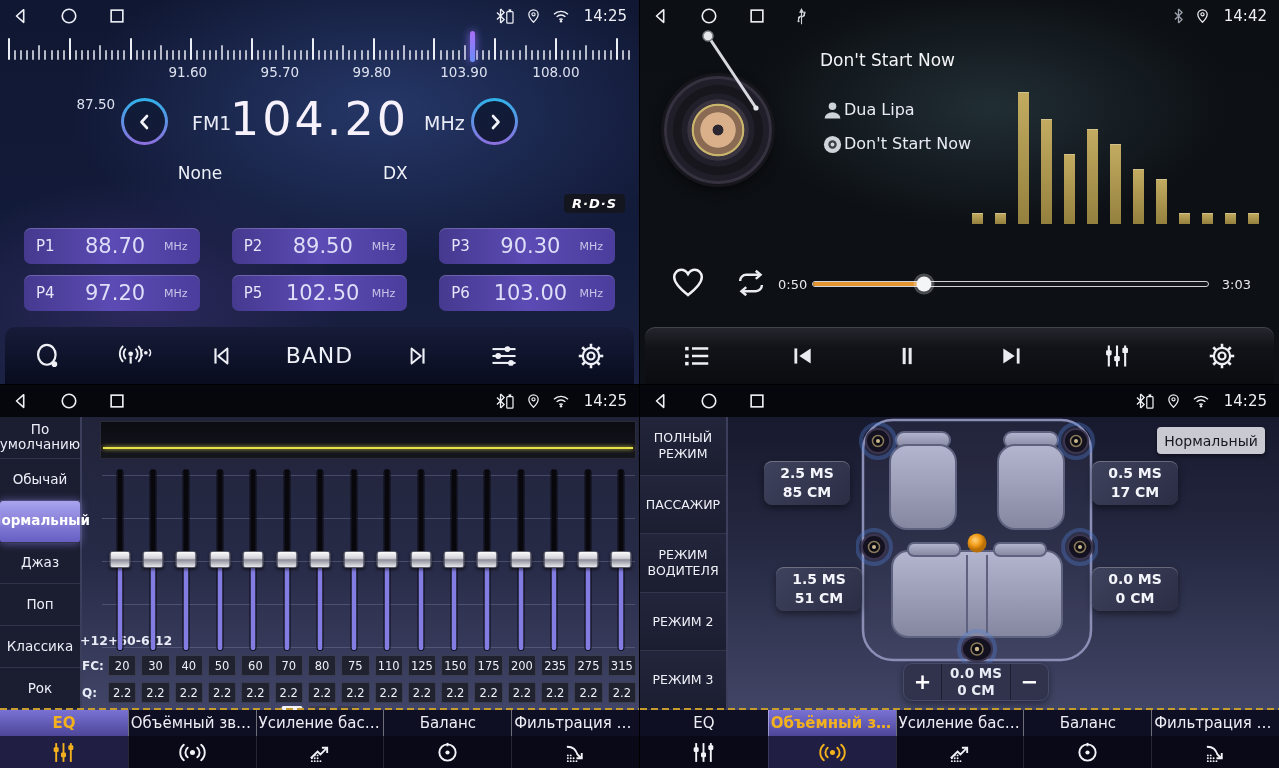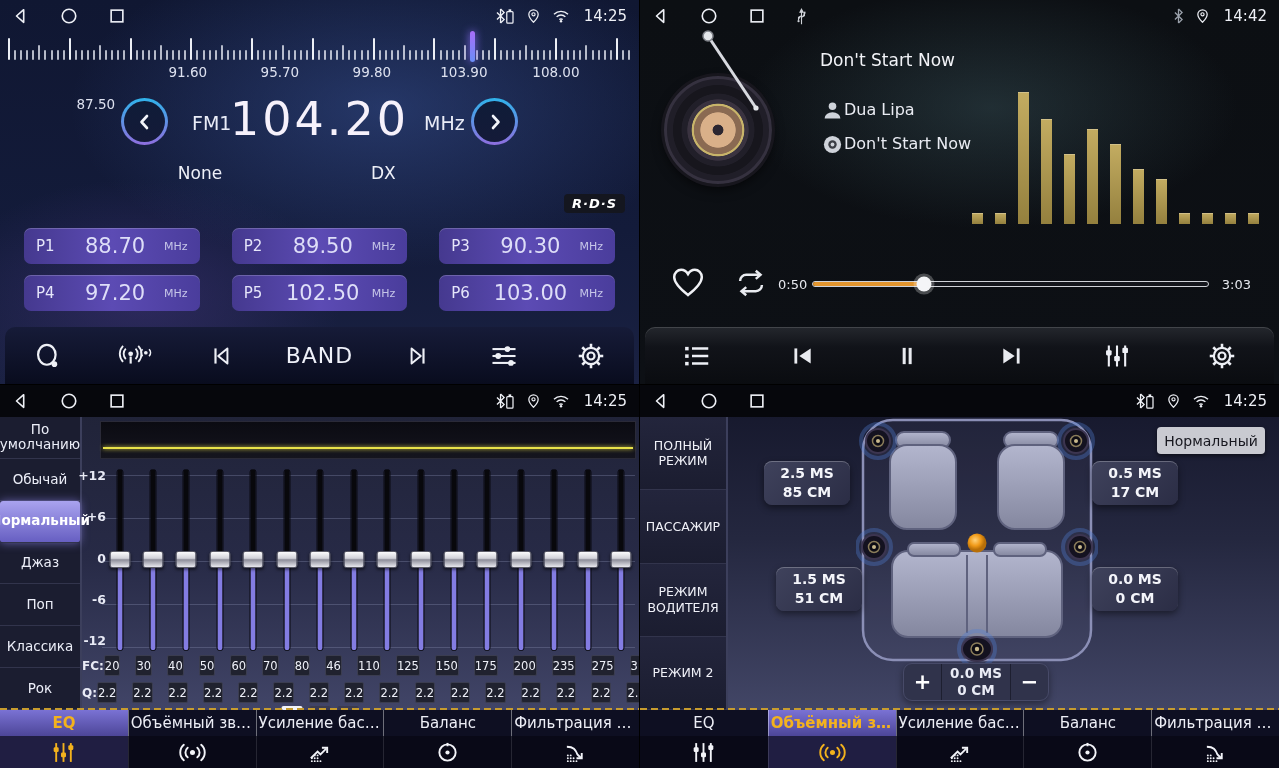--- a/index.html
+++ b/index.html
@@ -88,32 +88,32 @@
   .tab.active .tab-icon{background:#201e42;color:#f3b21d}
   
   .eq-sidebar{position:absolute;left:0;top:32px;bottom:58px;width:82px;background:#1b1d30;border-right:2px solid #3c3f5c;display:flex;flex-direction:column}
   .eq-side-item{flex:1;display:flex;align-items:center;justify-content:center;text-align:center;
     font-size:13.5px;line-height:1.15;color:#eceef8;border-bottom:1px solid #32344c;padding:2px 3px;cursor:pointer}
   .eq-side-item.sel{background:linear-gradient(180deg,#a9a3ef,#675fc2);border-radius:3px;
     box-shadow:0 0 10px rgba(140,130,230,.65);font-weight:bold;color:#fff}
   .curve-strip{position:absolute;left:100px;right:3px;top:36px;height:38px;
     background:linear-gradient(180deg,#0b0b12,#15151e);border:1px solid #2a2a38}
   .curve-line{position:absolute;left:2px;right:2px;top:25px;height:2px;background:#e8e24a;box-shadow:0 0 4px #e8e24a}
-  .db-labels{position:absolute;left:80px;top:83px;height:180px;width:26px;display:flex;flex-direction:column;
+  .db-labels{position:absolute;left:80px;top:83px;height:180px;width:26px;display:flex;flex-direction:row;
     justify-content:space-between;align-items:flex-end;font-size:12.5px;font-weight:bold;color:#e9ebf6}
   .eq-gridline{position:absolute;left:102px;right:4px;height:1px;background:rgba(135,140,175,.35)}
   .eq-sliders{position:absolute;left:106px;right:4px;top:84px;height:182px;display:flex;justify-content:space-between}
   .eq-col{position:relative;width:27px;cursor:pointer}
   .eq-track{position:absolute;left:50%;transform:translateX(-50%);top:0;bottom:0;width:7px;border-radius:3px;
     background:linear-gradient(180deg,#08080c 0 49%,#837ce2 49% 100%);border:1px solid #0a0a12}
   .eq-handle{position:absolute;left:50%;transform:translateX(-50%);top:calc(50% - 9px);width:21px;height:17px;border-radius:3px;
     background:linear-gradient(180deg,#fbfbfc,#d2d2d9 42%,#8d8d99 52%,#e9e9ef);border:1px solid #5c5c68;box-shadow:0 2px 3px rgba(0,0,0,.5)}
   .fcq-row{position:absolute;left:82px;right:3px;height:23px;display:flex;align-items:center}
   .fcq-label{width:26px;font-size:12px;font-weight:bold;color:#e9ebf6}
-  .fcq-cells{flex:1;display:flex;gap:15px}
+  .fcq-cells{flex:1;display:flex;gap:5px}
   .fcq-cell{flex:1;height:21px;background:#20222f;border:1px solid #3b3d50;border-radius:2px;
     display:flex;align-items:center;justify-content:center;font-size:11.5px;color:#eef0f8;cursor:pointer}
   .pager{position:absolute;left:50%;transform:translateX(-50%);top:321px;display:flex;gap:7px}
   .pg{width:21px;height:4px;border-radius:2px;background:#3b3b50}
   .pg.on{background:#f2f3f8}
   
   .stage-menu{position:absolute;left:0;top:32px;bottom:58px;width:88px;background:#1b1d30;border-right:2px solid #3c3f5c;display:flex;flex-direction:column}
   .stage-item{flex:1;display:flex;align-items:center;justify-content:center;text-align:center;
     font-size:12.5px;font-weight:normal;line-height:1.25;color:#f0f1f8;border-bottom:1px solid #32344c;
     padding:2px 4px;cursor:pointer;background:linear-gradient(180deg,#23253c,#1b1d30)}
@@ -299,21 +299,21 @@
       </div>
     <span class="band-txt" style="left:192px;top:112px">FM1</span>
     <span class="freq-big">104.20</span>
     <span class="band-txt" style="left:424px;top:112px">MHz</span>
     <div class="tune-btn" style="left:471px;top:98px">
         <svg width="20" height="20" viewBox="0 0 20 20">
           <path d="M8 4 L13.5 10 L8 16" fill="none" stroke="#f2f4fa" stroke-width="2.6" stroke-linecap="round" stroke-linejoin="round"></path>
         </svg>
       </div>
     <span class="sub-lab" style="left:200px;top:163px;transform:translateX(-50%)">None</span>
-    <span class="sub-lab" style="left:371px;top:163px">DX</span>
+    <span class="sub-lab" style="left:383px;top:163px">DX</span>
     <span class="rds">R·D·S</span>
     <div class="presets">
         <div class="preset">
           <span class="p">P1</span>
           <span class="f">88.70</span>
           <span class="u">MHz</span>
         </div>
         <div class="preset">
           <span class="p">P2</span>
           <span class="f">89.50</span>
@@ -704,21 +704,21 @@
     <div class="fcq-row" style="top:269px">
       <span class="fcq-label">FC:</span>
       <div class="fcq-cells">
           <div class="fcq-cell">20</div>
           <div class="fcq-cell">30</div>
           <div class="fcq-cell">40</div>
           <div class="fcq-cell">50</div>
           <div class="fcq-cell">60</div>
           <div class="fcq-cell">70</div>
           <div class="fcq-cell">80</div>
-          <div class="fcq-cell">46</div>
+          <div class="fcq-cell">75</div>
           <div class="fcq-cell">110</div>
           <div class="fcq-cell">125</div>
           <div class="fcq-cell">150</div>
           <div class="fcq-cell">175</div>
           <div class="fcq-cell">200</div>
           <div class="fcq-cell">235</div>
           <div class="fcq-cell">275</div>
           <div class="fcq-cell">315</div>
         </div>
     </div>
@@ -873,20 +873,21 @@
             </svg>
           </span>
         <span class="sb-time">14:25</span>
       </div>
     </div>
     <div class="stage-menu">
         <div class="stage-item">ПОЛНЫЙ РЕЖИМ</div>
         <div class="stage-item">ПАССАЖИР</div>
         <div class="stage-item">РЕЖИМ ВОДИТЕЛЯ</div>
         <div class="stage-item">РЕЖИМ 2</div>
+        <div class="stage-item">РЕЖИМ 3</div>
       </div>
     <div class="car-wrap">
       <svg width="242" height="252" viewBox="0 0 242 252">
         <defs>
           <radialGradient id="odot" cx="40%" cy="35%">
               <stop offset="0%" stop-color="#ffd27a"></stop>
               <stop offset="60%" stop-color="#f09a18"></stop>
               <stop offset="100%" stop-color="#b86f08"></stop>
             </radialGradient>
           <linearGradient id="seatg" x1="0" y1="0" x2="0" y2="1">

